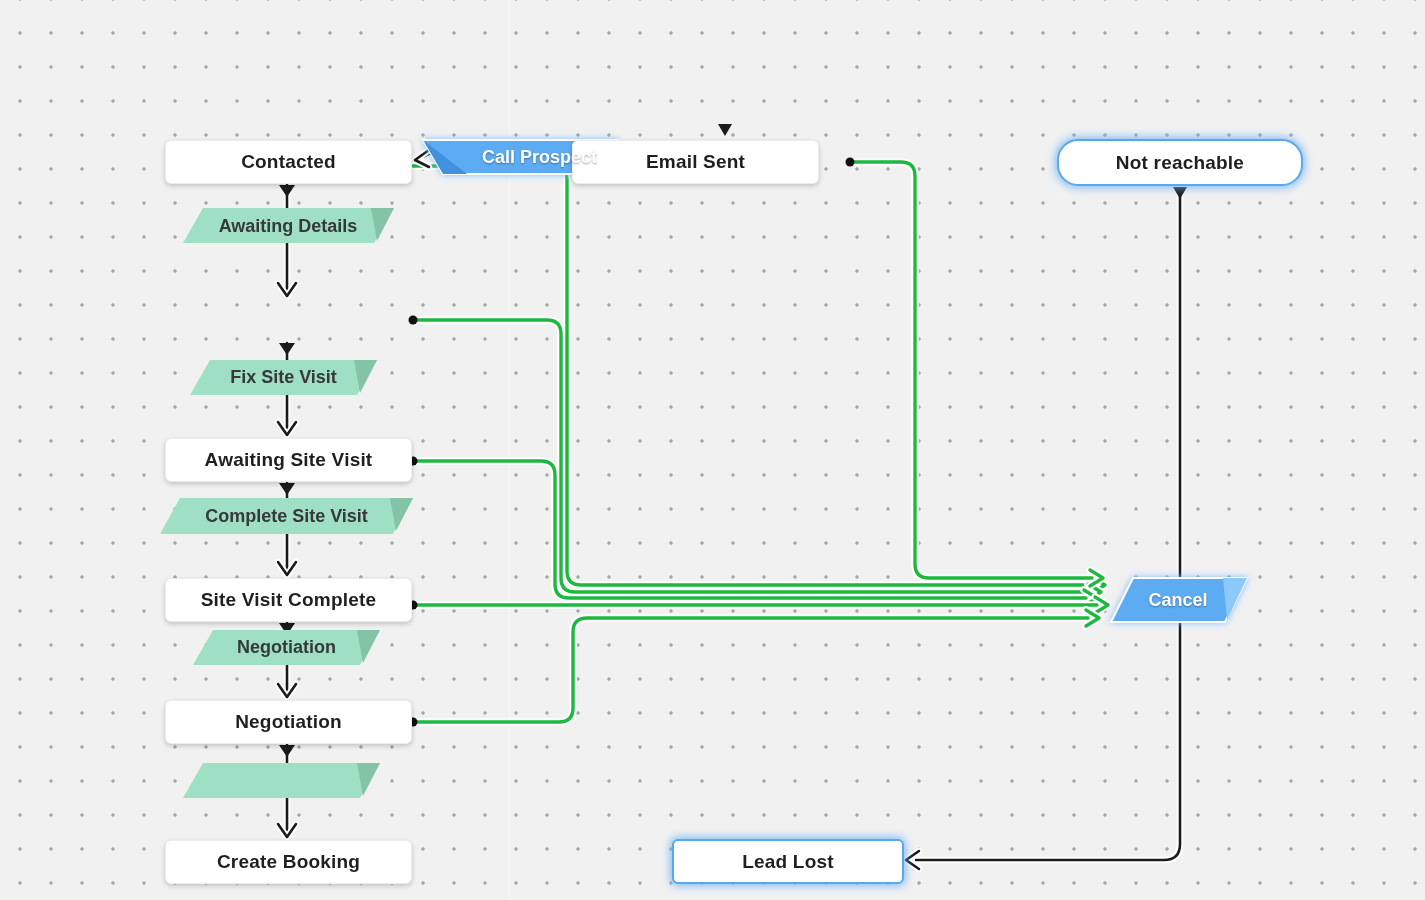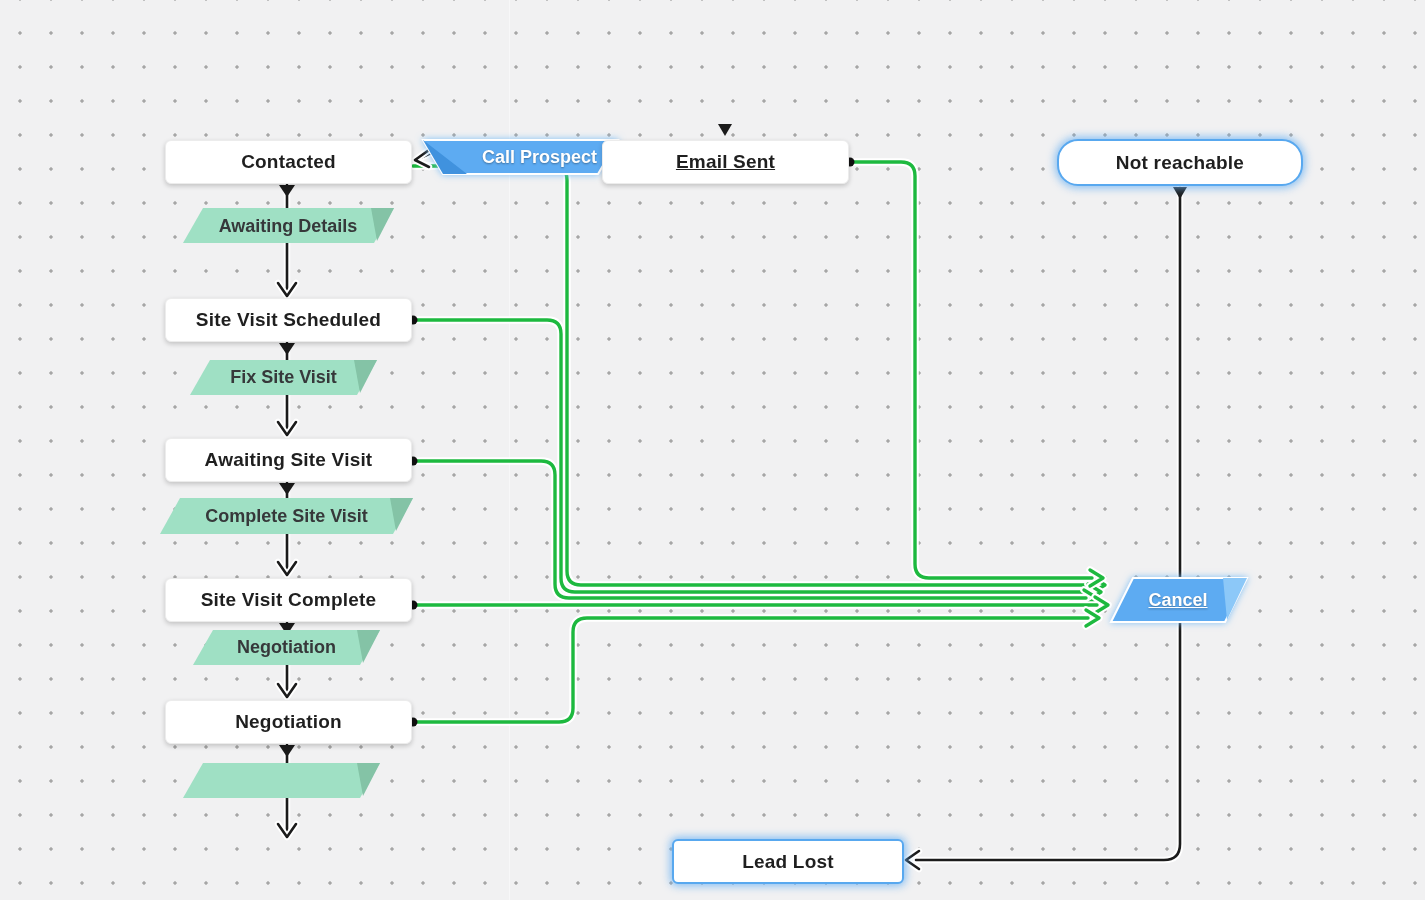--- a/index.html
+++ b/index.html
@@ -172,53 +172,53 @@
     <circle cx="413" cy="320" r="4.5" fill="#111"></circle>
     <circle cx="413" cy="461" r="4.5" fill="#111"></circle>
     <circle cx="413" cy="605" r="4.5" fill="#111"></circle>
     <circle cx="413" cy="722" r="4.5" fill="#111"></circle>
     <circle cx="850" cy="162" r="4.5" fill="#111"></circle>
   </svg>
 
   <div class="state" style="left:165px;top:140px;">
     <span>Contacted</span>
   </div>
-  <div class="state" style="left:602px;top:140px;text-decoration:underline;">
+  <div class="state" style="left:572px;top:140px;">
     <span>Email Sent</span>
   </div>
   <div class="state selected" style="left:1057px;top:139px;width:246px;height:47px;border-radius:21px;">
     <span>Not reachable</span>
   </div>
-  <div class="state" style="left:165px;top:298px;">
-    <span>Site Visit Scheduled</span>
-  </div>
   <div class="state" style="left:165px;top:438px;">
     <span>Awaiting Site Visit</span>
   </div>
   <div class="state" style="left:165px;top:578px;">
     <span>Site Visit Complete</span>
   </div>
   <div class="state" style="left:165px;top:700px;">
     <span>Negotiation</span>
   </div>
+  <div class="state" style="left:165px;top:840px;">
+    <span>Create Booking</span>
+  </div>
   <div class="state selected" style="left:672px;top:839px;width:232px;height:45px;text-align:center;">
     <span>Lead Lost</span>
   </div>
 
   <div class="rlabel blue" style="left:452px;top:141px;width:175px;height:32px;">
     <span>Call Prospect</span>
   </div>
   <div class="rlabel" style="left:193px;top:209px;width:190px;height:34px;">
     <span>Awaiting Details</span>
   </div>
   <div class="rlabel" style="left:200px;top:361px;width:167px;height:33px;">
     <span>Fix Site Visit</span>
   </div>
   <div class="rlabel" style="left:170px;top:499px;width:233px;height:34px;">
     <span>Complete Site Visit</span>
   </div>
   <div class="rlabel" style="left:203px;top:631px;width:167px;height:33px;">
     <span>Negotiation</span>
   </div>
-  <div class="rlabel blue" style="left:1121px;top:579px;width:114px;height:42px;text-decoration:underline;">
+  <div class="rlabel blue" style="left:1121px;top:579px;width:114px;height:42px;">
     <span>Cancel</span>
   </div>
 </div>
 
 </body></html>

